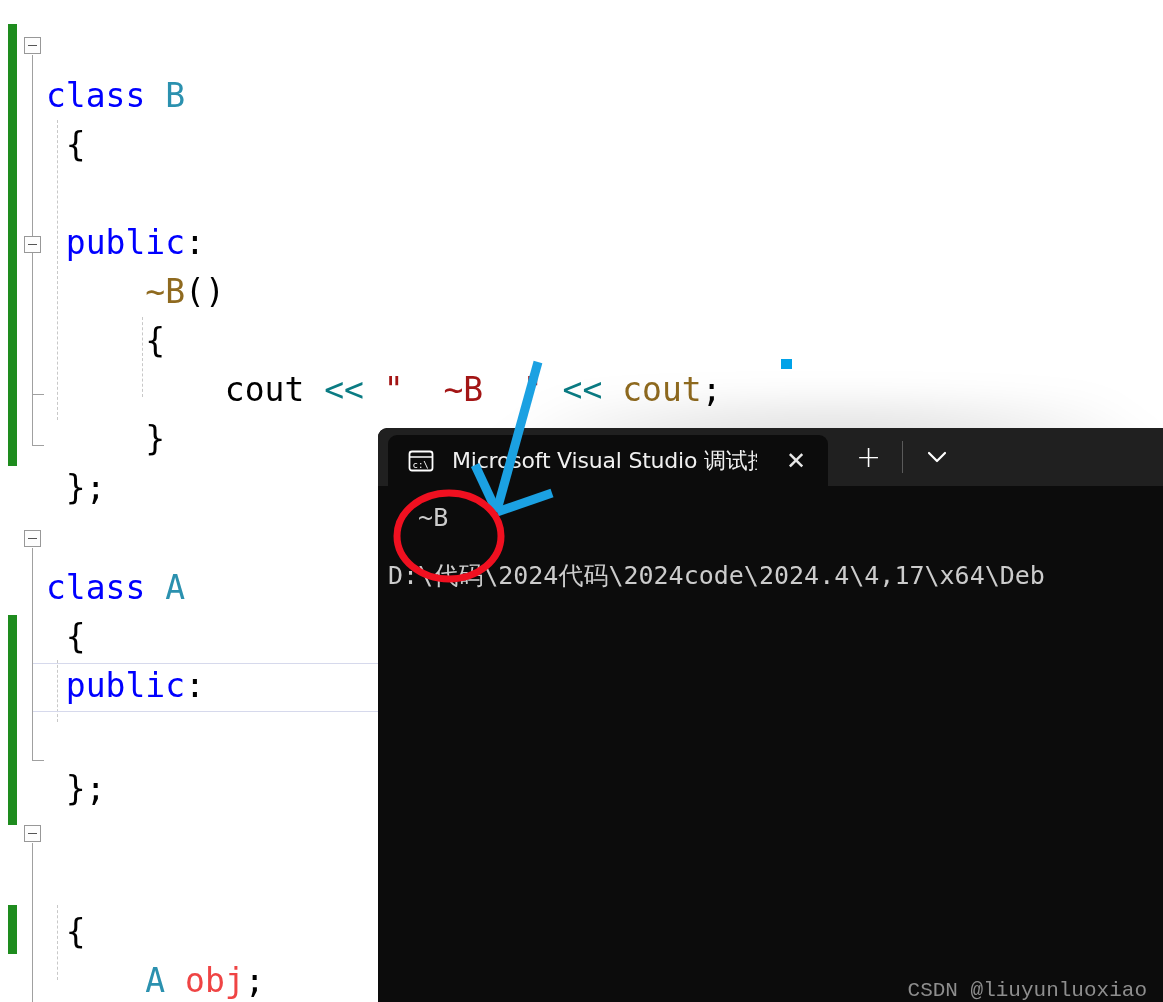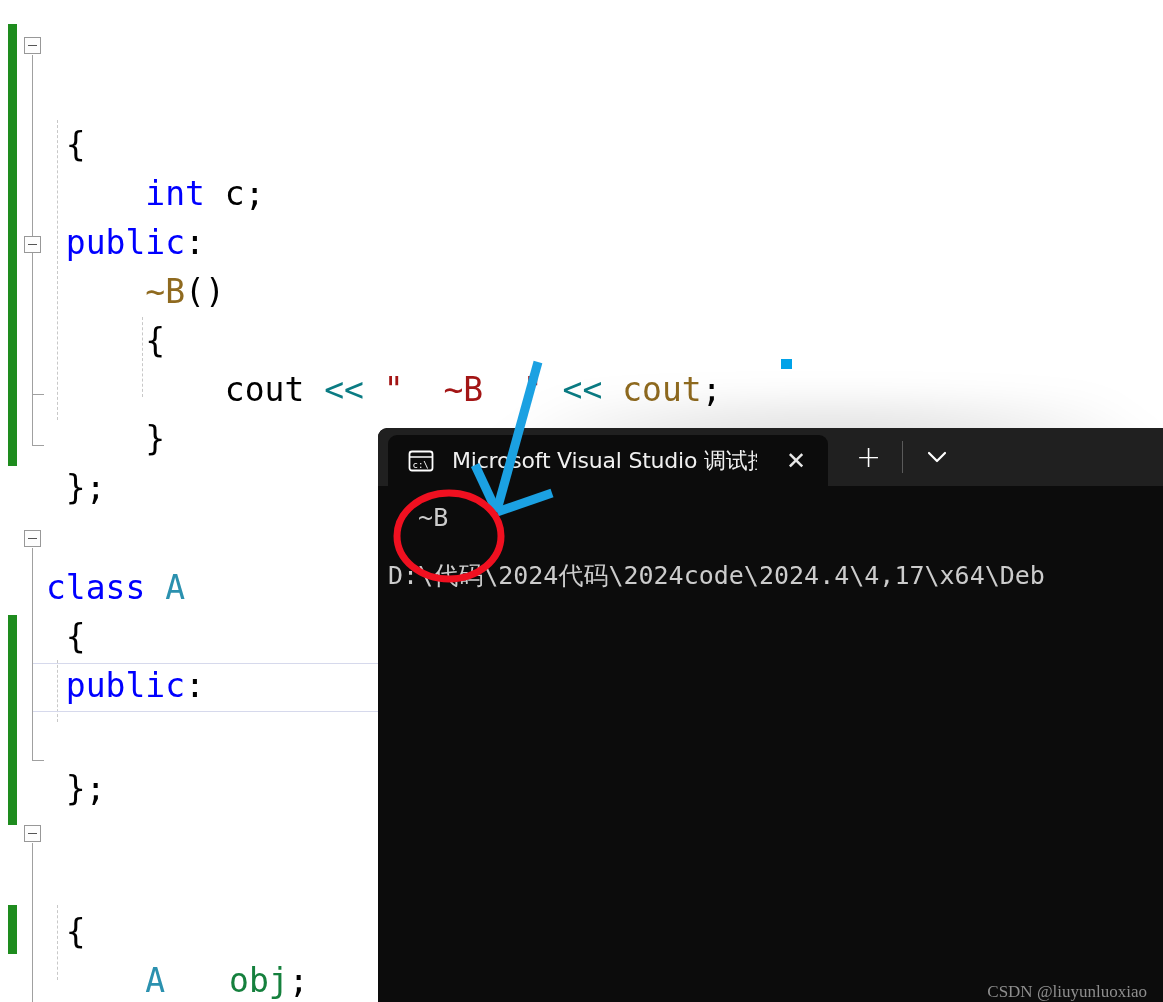--- a/index.html
+++ b/index.html
@@ -37,21 +37,21 @@
     position: absolute;
     left: 46px;
     white-space: pre;
   }
   
   .t-kw   { color: #0000ff; }
   .t-type { color: #2b91af; }
   .t-fn   { color: #8f6a1f; }
   .t-str  { color: #a31515; }
   .t-op   { color: #0a7b83; }
-  .t-var  { color: #15803d; margin-left: 44px; }
+  .t-var  { color: #ef4444; }
   .t-plain{ color: #000000; }
   .t-punc { color: #000000; }
 
   
   .change-bar {
     position: absolute;
     left: 8px;
     width: 9px;
     background: #1e8c1e;
   }
@@ -191,22 +191,22 @@
     font-family: "DejaVu Sans Mono", monospace;
     font-size: 25px;
     line-height: 36px;
     white-space: pre;
     letter-spacing: 0px;
   }
   #watermark {
     position: absolute;
     right: 16px; bottom: 14px;
     color: #8e8e8e;
-    font-size: 17px;
-    font-family: Liberation Serif, serif;
+    font-size: 21px;
+    font-family: Liberation Mono, monospace;
     white-space: nowrap;
   }
 
   
   #annotations {
     position: absolute;
     left: 0; top: 0;
     width: 1163px; height: 1002px;
     pointer-events: none;
   }
@@ -237,25 +237,25 @@
     <div class="fold-box" style="left:24px; top:825px;"></div>
     <div class="fold-line" style="left:32px; top:843px; height:159px;"></div>
 
     <div class="indent-guide" style="left:57px; top:120px; height:300px;"></div>
     <div class="indent-guide" style="left:142px; top:317px; height:80px;"></div>
     <div class="indent-guide" style="left:57px; top:660px; height:62px;"></div>
     <div class="indent-guide" style="left:57px; top:905px; height:75px;"></div>
 
     <div class="cur-line" style="top:663px; width:1130px;"></div>
 
+    <div class="code-line" style="top:22px;">
+      <span class="code-text"><span class="t-kw">class</span><span class="t-plain"> </span><span class="t-type">B</span></span>
+    </div>
     <div class="code-line" style="top:71px;">
       <span class="code-text"><span class="t-punc"> {</span></span>
-    </div>
-    <div class="code-line" style="top:120px;">
-      <span class="code-text"><span class="t-kw">     int</span><span class="t-plain"> c;</span></span>
     </div>
     <div class="code-line" style="top:169px;">
       <span class="code-text"><span class="t-kw"> public</span><span class="t-plain">:</span></span>
     </div>
     <div class="code-line" style="top:218px;">
       <span class="code-text"><span class="t-plain">     </span><span class="t-fn">~B</span><span class="t-punc">()</span></span>
     </div>
     <div class="code-line" style="top:267px;">
       <span class="code-text"><span class="t-punc">     {</span></span>
     </div>

